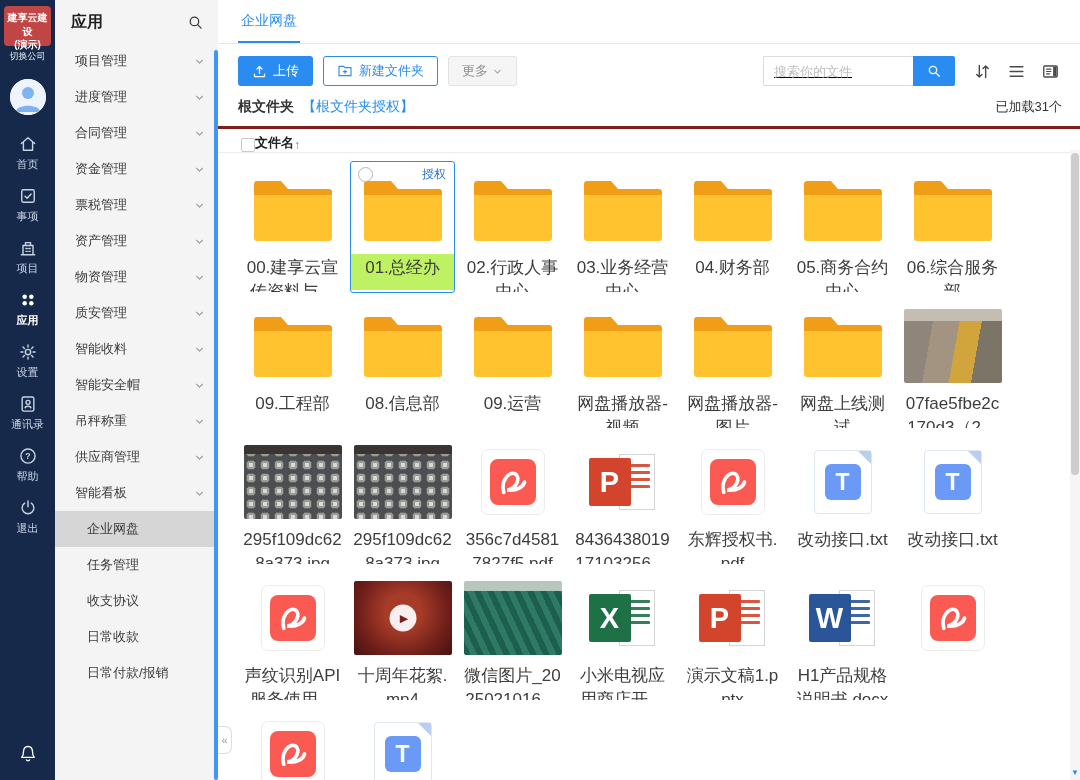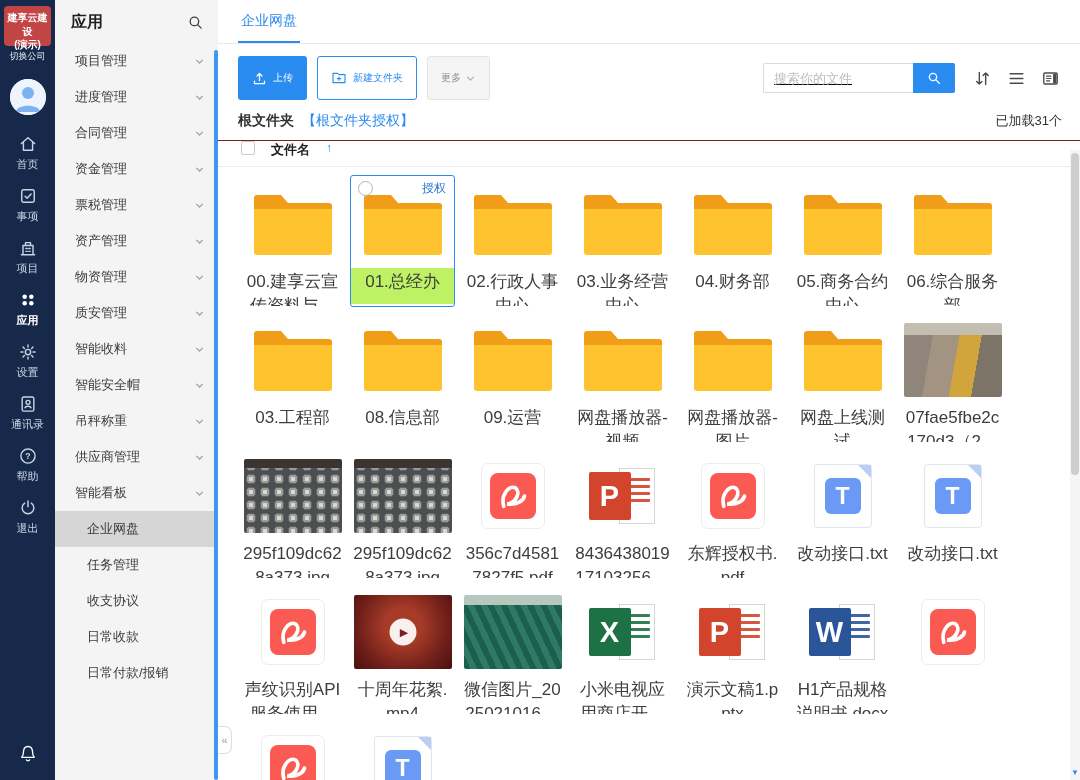--- a/index.html
+++ b/index.html
@@ -29,37 +29,37 @@
   .side-item.expanded .chev-svg{color:#2a8cf0;}
   .side-sub{height:36px;display:flex;align-items:center;padding-left:32px;color:#3c3c3c;cursor:pointer;}
   .side-sub.active{background:#d6d6d6;}
   .side-scroll{position:absolute;right:0;top:50px;bottom:0;width:4px;background:#3f97f3;border-radius:2px;cursor:pointer;}
 
   
   .main{flex:1;background:#fff;position:relative;display:flex;flex-direction:column;overflow:hidden;}
   .tabbar{height:44px;border-bottom:1px solid #e8e8e8;display:flex;align-items:flex-end;padding-left:20px;flex-shrink:0;}
   .tab{color:#2a8cf0;font-size:14px;padding:0 3px 11px;border-bottom:2px solid #2a8cf0;cursor:pointer;}
   .toolbar{display:flex;align-items:center;padding:12px 14px 10px 20px;gap:10px;flex-shrink:0;}
-  .btn{height:44px;border-radius:3px;display:inline-flex;align-items:center;gap:6px;font-size:10px;padding:0 13px;cursor:pointer;border:1px solid transparent;background:#fff;}
+  .btn{height:30px;border-radius:3px;display:inline-flex;align-items:center;gap:6px;font-size:13px;padding:0 13px;cursor:pointer;border:1px solid transparent;background:#fff;}
   .btn-primary{background:#2a8cf0;color:#fff;}
   .btn-outline{color:#2a8cf0;border-color:#2a8cf0;}
   .btn-plain{background:#f5f5f5;color:#8f8f8f;border-color:#e3e3e3;gap:4px;}
   .btn-plain .chev-svg{width:11px;height:11px;color:#b0b0b0;}
   .spacer{flex:1;}
   .searchbox{display:flex;text-decoration:underline;}
   .searchbox input{width:150px;height:30px;border:1px solid #dcdcdc;border-right:none;padding:0 10px;font-size:13px;outline:none;border-radius:2px 0 0 2px;color:#333;background:#fff;}
   .searchbox input::placeholder{color:#bdbdbd;}
   .search-btn{width:42px;height:30px;background:#2a8cf0;border:none;border-radius:0 2px 2px 0;display:flex;align-items:center;justify-content:center;cursor:pointer;}
   .view-icons{display:flex;align-items:center;gap:15px;margin:0 6px 0 8px;color:#4a4a4a;}
   .view-icons svg{width:19px;height:19px;cursor:pointer;}
   .crumbs{display:flex;align-items:center;padding:2px 18px 10px 20px;font-size:14px;gap:8px;flex-shrink:0;}
   .crumb-root{font-weight:bold;color:#333;cursor:pointer;}
   .crumb-link{color:#2a8cf0;cursor:pointer;}
   .loaded{margin-left:auto;font-size:13px;color:#333;}
-  .list-head{height:27px;border-top:1px solid #7f1d1d;border-bottom:1px solid #ececec;display:flex;align-items:flex-start;gap:16px;padding-left:23px;font-size:13px;color:#222;font-weight:bold;flex-shrink:0;}
+  .list-head{height:27px;border-top:3px solid #7f1d1d;border-bottom:1px solid #ececec;display:flex;align-items:flex-end;gap:0;padding-left:23px;font-size:13px;color:#222;font-weight:bold;flex-shrink:0;}
   .checkbox{width:14px;height:14px;border:1px solid #c9c9c9;border-radius:2px;background:#fff;cursor:pointer;}
   .sort-up{color:#2a8cf0;font-size:12px;font-weight:normal;}
 
   
   .grid{display:flex;flex-wrap:wrap;padding:8px 10px 0 22px;gap:4px 5px;align-content:flex-start;overflow:hidden;flex:1;}
   .tile{width:105px;display:flex;flex-direction:column;align-items:center;position:relative;border:1px solid transparent;border-radius:3px;cursor:pointer;padding-top:4px;}
   .tile-icon{height:88px;display:flex;align-items:center;justify-content:center;width:100%;}
   .tile-label{font-size:17px;color:#3d3d3d;text-align:center;line-height:1.4;min-height:36px;max-height:38px;width:100%;padding:2px 2px 3px;word-break:break-all;display:-webkit-box;-webkit-line-clamp:2;-webkit-box-orient:vertical;overflow:hidden;}
   .tile.selected{border-color:#2a8cf0;}
   .tile.selected .tile-label{background:#bef264;}
@@ -430,21 +430,21 @@
           </div>
           <div class="tile-label">06.综合服务部</div>
         </div>
         <div class="tile">
           <div class="tile-icon">
             <svg class="folder-svg" viewBox="0 0 78 62">
               <path d="M3 2h24l7 8h41a3 3 0 0 1 3 3v44a3 3 0 0 1-3 3H3a3 3 0 0 1-3-3V5a3 3 0 0 1 3-3z" fill="#f09d17"></path>
               <path d="M0 16h78v43a3 3 0 0 1-3 3H3a3 3 0 0 1-3-3z" fill="#ffc32f"></path>
             </svg>
           </div>
-          <div class="tile-label">03.工程部</div>
+          <div class="tile-label">09.工程部</div>
         </div>
         <div class="tile">
           <div class="tile-icon">
             <svg class="folder-svg" viewBox="0 0 78 62">
               <path d="M3 2h24l7 8h41a3 3 0 0 1 3 3v44a3 3 0 0 1-3 3H3a3 3 0 0 1-3-3V5a3 3 0 0 1 3-3z" fill="#f09d17"></path>
               <path d="M0 16h78v43a3 3 0 0 1-3 3H3a3 3 0 0 1-3-3z" fill="#ffc32f"></path>
             </svg>
           </div>
           <div class="tile-label">08.信息部</div>
         </div>

